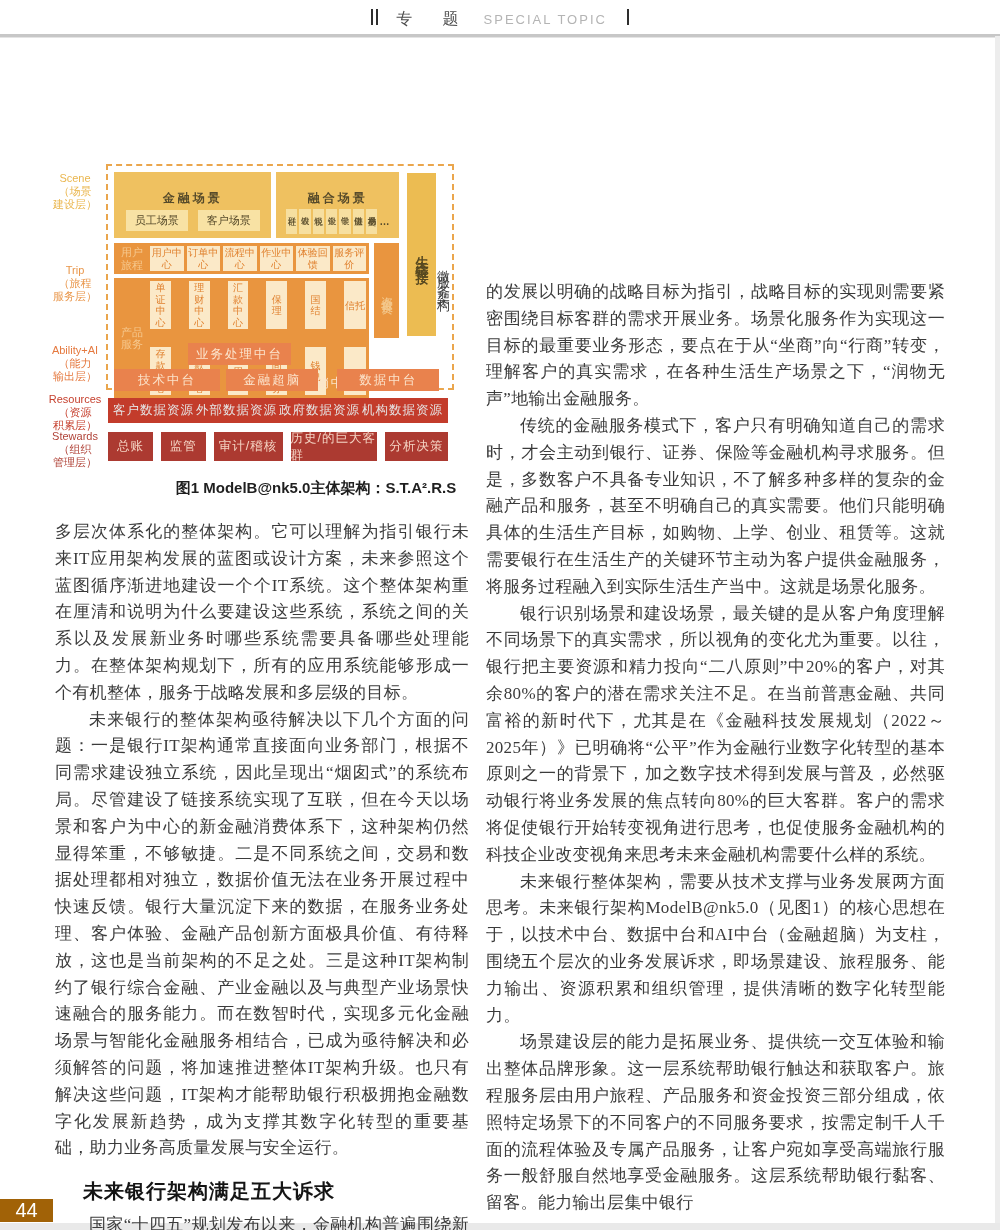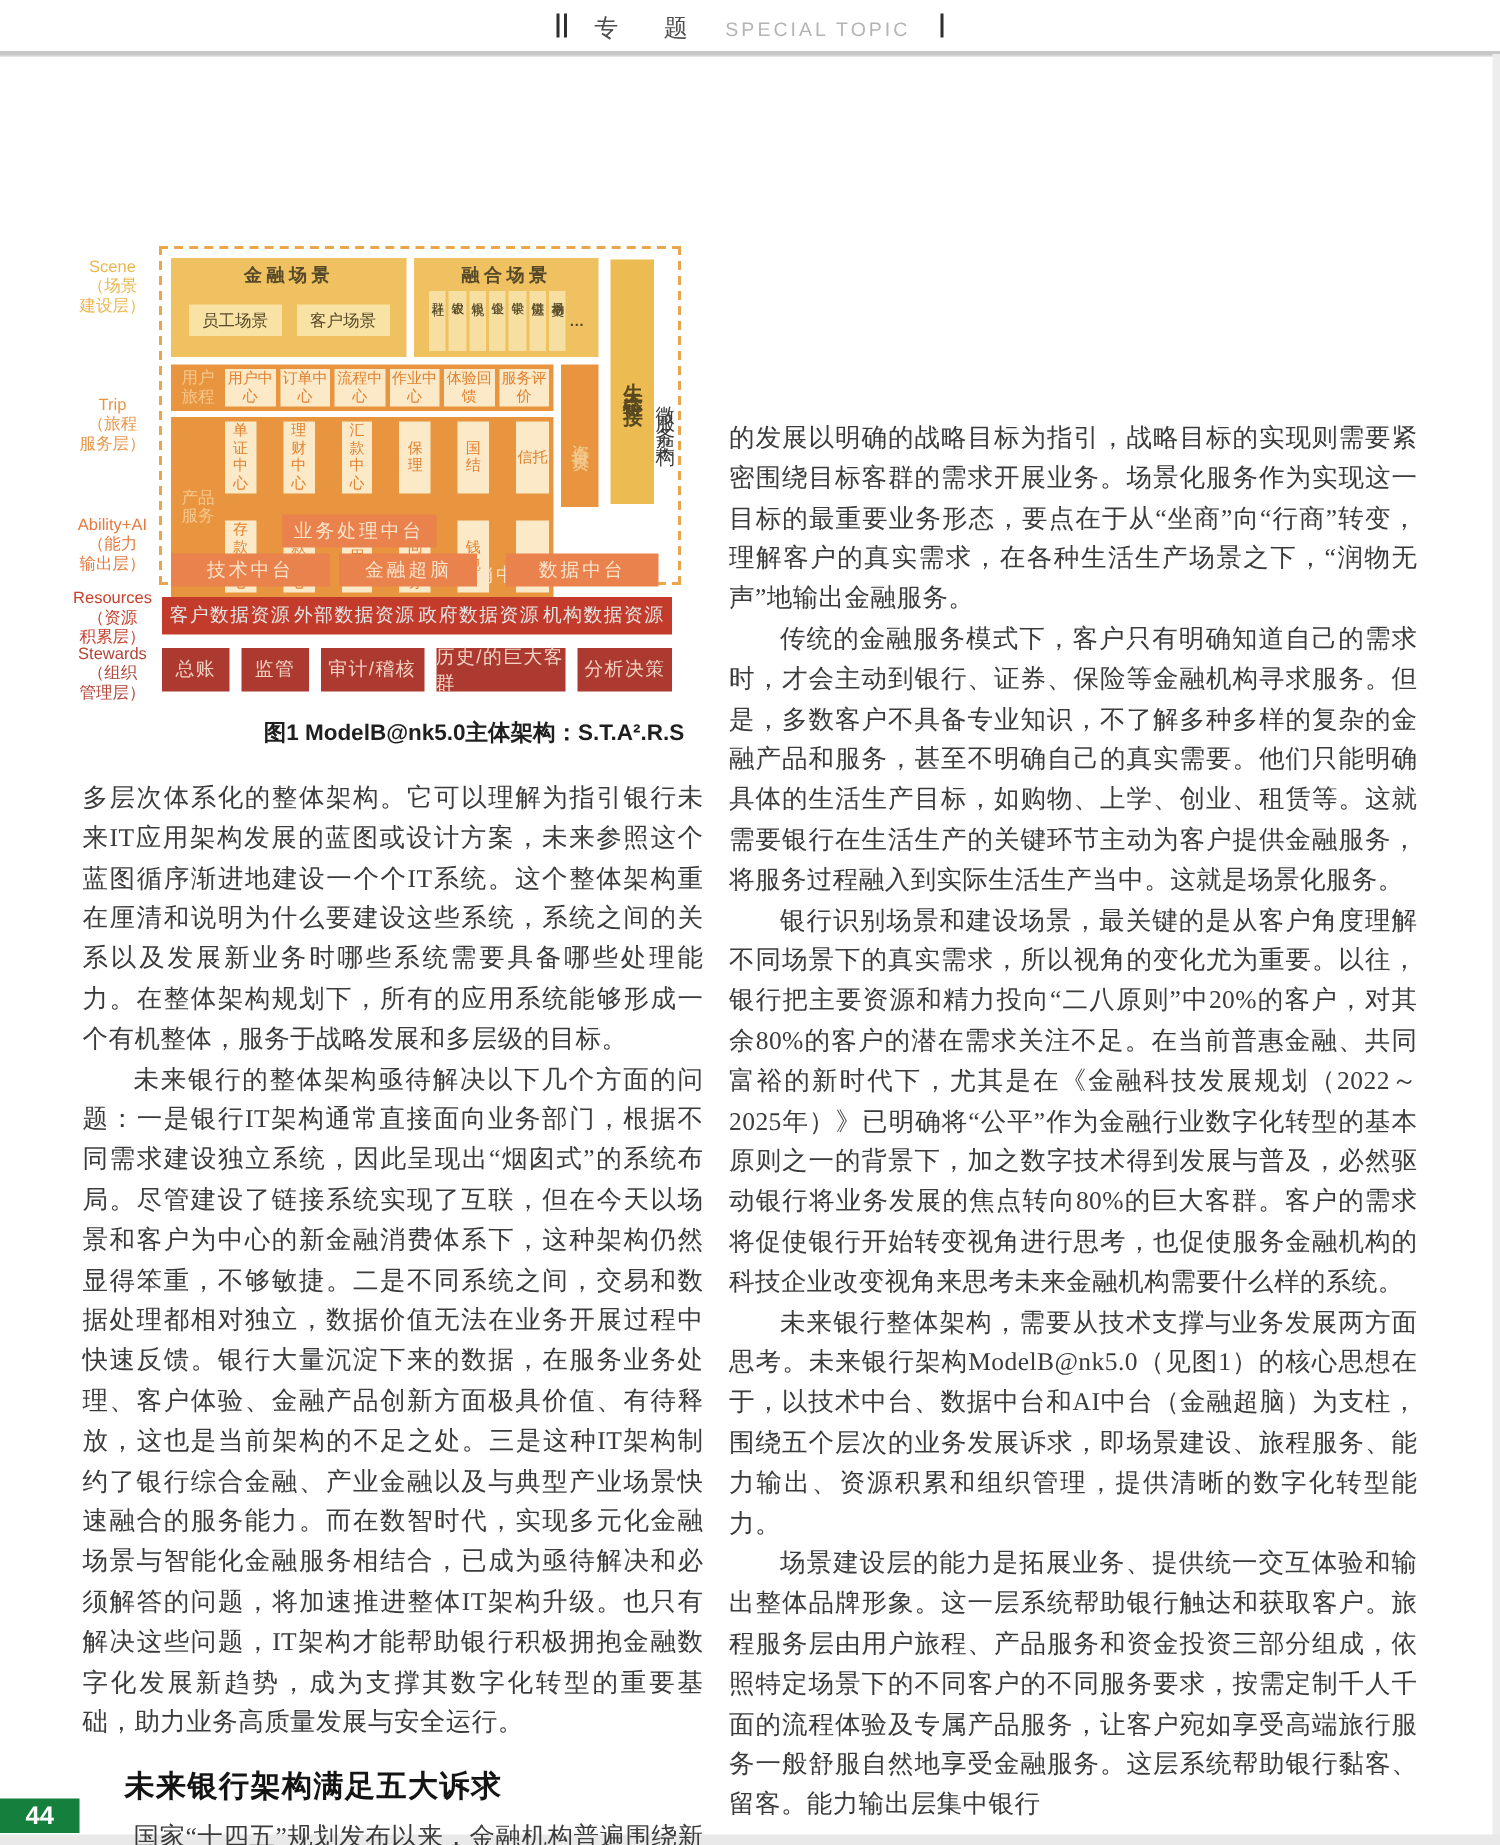--- a/index.html
+++ b/index.html
@@ -14,23 +14,23 @@
     font-family:"Liberation Sans","DejaVu Sans",sans-serif;
   }
   .vbar{display:inline-block;width:2px;height:16px;background:#2e2e2e;}
   .vbar+.vbar{margin-left:3px;}
   .hdr-zh{font-size:16px;color:#4d4d4d;letter-spacing:13px;margin-left:6px;}
   .hdr-en{font-size:13px;color:#b4b4b4;letter-spacing:2px;margin-right:8px;}
   .header-rule{position:absolute;top:34px;left:0;width:100%;height:3px;background:#c7c7c7;border-bottom:1px solid #e4e4e4;}
   .edge-right{position:absolute;top:36px;right:0;bottom:0;width:5px;background:#ededed;}
   .edge-bottom{position:absolute;left:0;right:0;bottom:0;height:7px;background:#e9e9e9;}
   .pagenum-box{
-    position:absolute;left:0;top:1199px;width:53px;height:23px;background:#15803d;
+    position:absolute;left:0;top:1199px;width:53px;height:23px;background:#a16207;
     display:flex;align-items:center;justify-content:center;
-    font-family:"Liberation Sans","DejaVu Sans",sans-serif;font-size:17px;font-weight:bold;color:#ffffff;
+    font-family:"Liberation Sans","DejaVu Sans",sans-serif;font-size:20px;font-weight:normal;color:#ffffff;
   }
   
   .diagram{position:absolute;left:44px;top:164px;width:428px;}
   .diag-body{position:relative;display:flex;}
   .diag-labels{width:62px;position:relative;flex:none;
     font-family:"Liberation Sans","DejaVu Sans",sans-serif;text-align:center;}
   .side-label{position:absolute;left:0;width:62px;line-height:13px;font-size:11px;}
   .side-label .zh{white-space:pre-line;display:block;font-size:11px;}
   .lbl-scene{top:8px;color:#eab64e;}
   .lbl-trip{top:100px;color:#e9964a;}
@@ -40,21 +40,21 @@
   .diag-main{width:366px;flex:none;font-family:"Liberation Sans","DejaVu Sans",sans-serif;}
   .dashed-box{position:relative;width:348px;box-sizing:border-box;border:2px dashed #eaa64d;padding:6px;height:226px;}
   .micro-strip{position:absolute;top:0;bottom:0;right:2px;width:14px;display:flex;align-items:center;justify-content:center;}
   .vtext{writing-mode:vertical-rl;text-orientation:upright;}
   .micro-text{font-size:13px;color:#3a3a3a;letter-spacing:7px;}
   .eco-bar{position:absolute;right:16px;top:7px;width:29px;height:163px;background:#ecbc52;
     display:flex;align-items:center;justify-content:center;}
   .eco-text{font-size:13px;font-weight:bold;color:#564820;letter-spacing:5px;}
   
   .layer-scene{height:66px;margin-right:47px;display:flex;gap:5px;}
-  .gold-block{background:#efc160;display:flex;flex-direction:column;padding:3px 3px 4px;}
+  .gold-block{background:#efc160;display:flex;flex-direction:column;padding:18px 3px 4px;}
   .blk-title{font-size:12px;font-weight:bold;color:#564a2a;text-align:center;letter-spacing:3px;flex:none;}
   .finance-block{flex:1.3;}
   .finance-cells{flex:1;display:flex;align-items:center;justify-content:center;gap:10px;}
   .scene-cell{background:#f8e2a4;color:#564a2a;font-size:11px;padding:3px 9px;}
   .fusion-block{flex:1;}
   .fusion-cells{flex:1;display:flex;justify-content:center;align-items:stretch;gap:2px;margin-top:2px;}
   .fusion-cell{writing-mode:vertical-rl;text-orientation:upright;background:#f6dfa0;color:#564a2a;
     font-size:8.5px;line-height:1.1;padding:1px 1px;display:flex;justify-content:flex-start;}
   .fusion-more{align-self:center;color:#564a2a;font-size:10px;font-weight:bold;}
   

